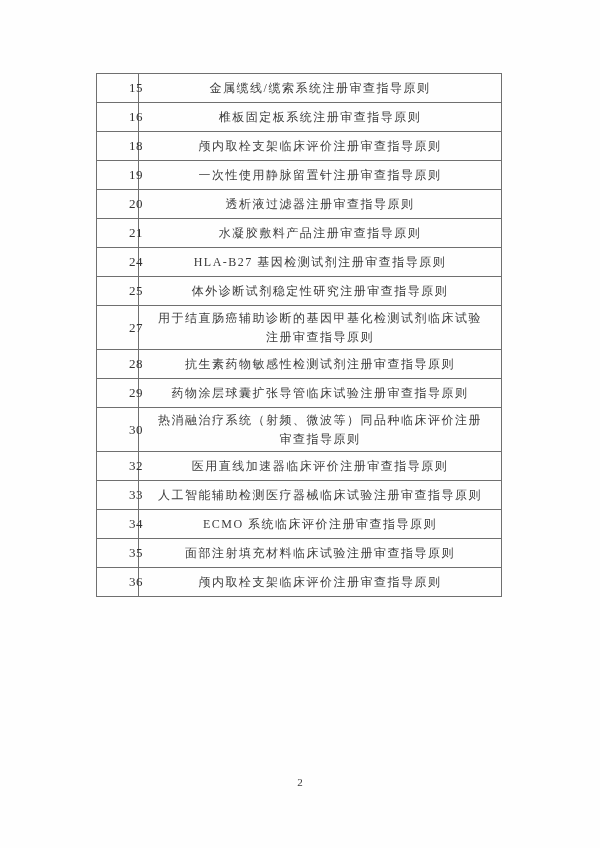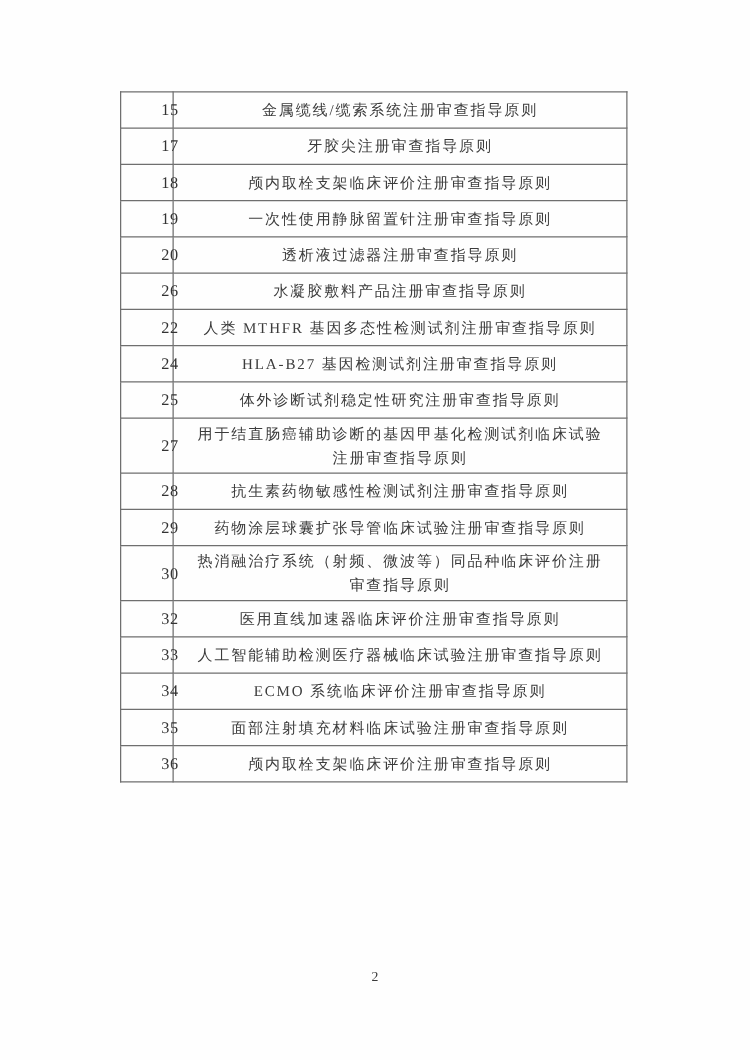--- a/index.html
+++ b/index.html
@@ -61,42 +61,38 @@
 <body>
 
 <div class="page">
   <table class="gtable">
     <tbody id="table-body">
         <tr>
           <td class="num">15</td>
           <td class="title">金属缆线/缆索系统注册审查指导原则</td>
         </tr>
         <tr>
-          <td class="num">17</td>
-          <td class="title">牙胶尖注册审查指导原则</td>
+          <td class="num">16</td>
+          <td class="title">椎板固定板系统注册审查指导原则</td>
         </tr>
         <tr>
           <td class="num">18</td>
           <td class="title">颅内取栓支架临床评价注册审查指导原则</td>
         </tr>
         <tr>
           <td class="num">19</td>
           <td class="title">一次性使用静脉留置针注册审查指导原则</td>
         </tr>
         <tr>
           <td class="num">20</td>
           <td class="title">透析液过滤器注册审查指导原则</td>
         </tr>
         <tr>
-          <td class="num">26</td>
+          <td class="num">21</td>
           <td class="title">水凝胶敷料产品注册审查指导原则</td>
-        </tr>
-        <tr>
-          <td class="num">22</td>
-          <td class="title">人类 MTHFR 基因多态性检测试剂注册审查指导原则</td>
         </tr>
         <tr>
           <td class="num">24</td>
           <td class="title">HLA-B27 基因检测试剂注册审查指导原则</td>
         </tr>
         <tr>
           <td class="num">25</td>
           <td class="title">体外诊断试剂稳定性研究注册审查指导原则</td>
         </tr>
         <tr>

